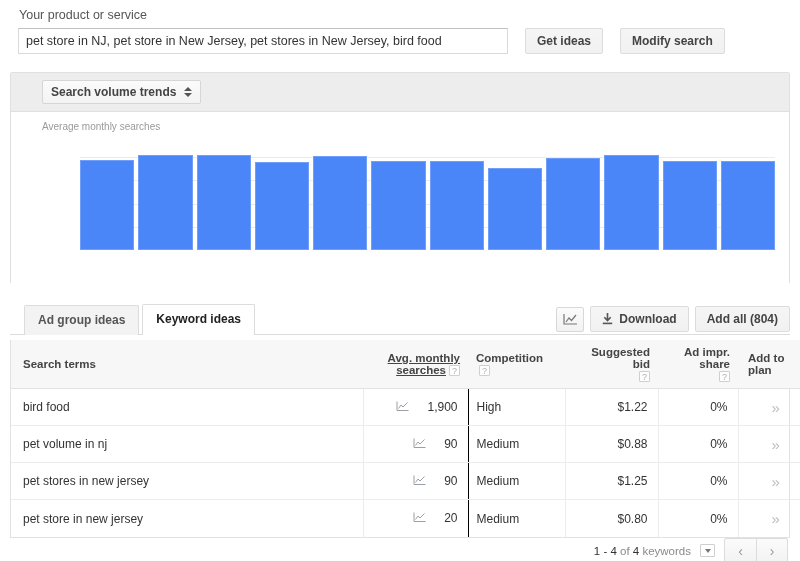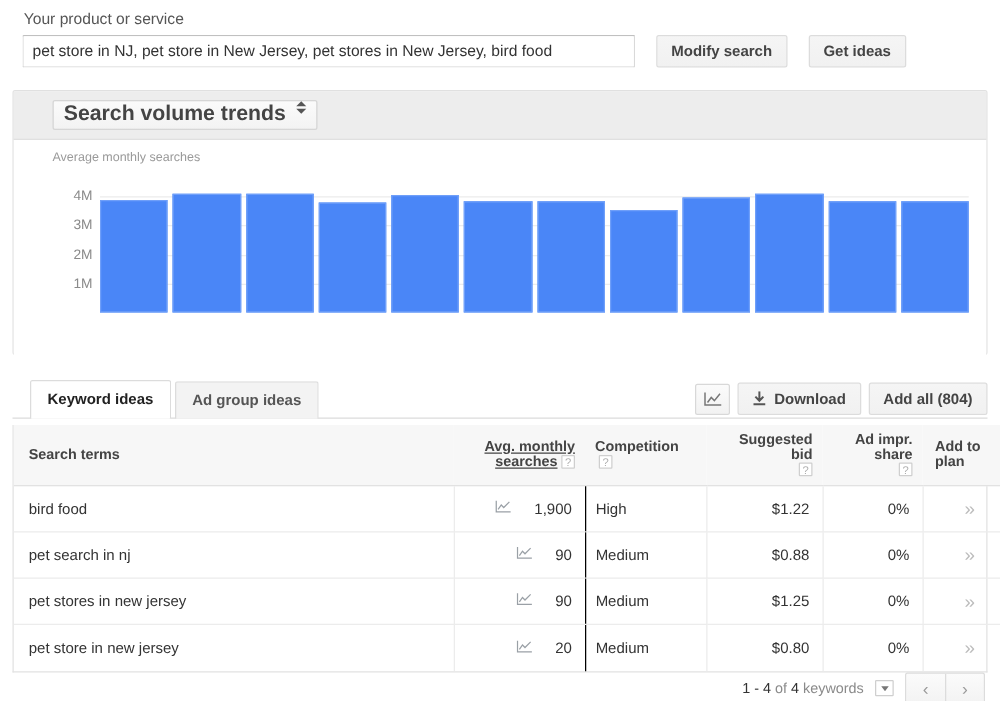--- a/index.html
+++ b/index.html
@@ -59,26 +59,26 @@
     border-radius: 2px;
   }
   .panel-head {
     height: 39px;
     background: #ededed;
     border-bottom: 1px solid #e0e0e0;
     display: flex; align-items: center;
     padding-left: 31px;
   }
   .select-btn {
-    display: inline-flex; gap: 8px;
+    display: inline-flex; align-items: center; gap: 8px;
     height: 24px; padding: 0 8px;
     background: linear-gradient(#fbfbfb,#f3f3f3);
     border: 1px solid #d6d6d6;
     border-radius: 2px;
-    font-size: 17px; font-weight: bold; color: #444;
+    font-size: 12px; font-weight: bold; color: #444;
     cursor: pointer;
     font-family: "Liberation Sans", sans-serif;
   }
   .updown { display: inline-flex; flex-direction: column; line-height: 0; }
   .updown i { display: block; width: 0; height: 0; border-left: 4px solid transparent; border-right: 4px solid transparent; }
   .updown i.up { border-bottom: 4px solid #555; margin-bottom: 2px; }
   .updown i.dn { border-top: 4px solid #555; }
 
   .chart-wrap { position: relative; height: 172px; background: #fff; }
   .chart-title {
@@ -253,46 +253,40 @@
 </style>
 </head>
 <body>
 
 <div id="app">
 
   <div class="search-section">
     <div class="search-label">Your product or service</div>
     <div class="search-row">
       <input class="search-input" type="text" value="pet store in NJ, pet store in New Jersey, pet stores in New Jersey, bird food" style="">
+      <div class="btn">Get ideas</div>
       <div class="btn">Modify search</div>
-      <div class="btn">Get ideas</div>
     </div>
   </div>
 
   <div class="panel">
     <div class="panel-head">
       <div class="select-btn">
         <span>Search volume trends</span>
         <span class="updown">
             <i class="up"></i>
             <i class="dn"></i>
           </span>
       </div>
     </div>
 
     <div class="chart-wrap">
       <div class="chart-title">Average monthly searches</div>
 
       <div class="plot">
-        <div class="y-axis" id="y-axis">
-            <div class="ylab" style="top: 9.27273px;">4M</div>
-            <div class="ylab" style="top: 32.4545px;">3M</div>
-            <div class="ylab" style="top: 55.6364px;">2M</div>
-            <div class="ylab" style="top: 78.8182px;">1M</div>
-          </div>
         <div class="grid-area" id="grid-area">
             <div class="gline" style="top: 9.27273px;"></div>
             <div class="gline" style="top: 32.4545px;"></div>
             <div class="gline" style="top: 55.6364px;"></div>
             <div class="gline" style="top: 78.8182px;"></div>
           </div>
         <div class="bars" id="bars">
             <div class="bar" title="Nov 2013" style="height: 90px; background: rgb(74, 134, 247); outline-color: rgb(111, 159, 249);"></div>
             <div class="bar" title="Dec 2013" style="height: 95px; background: rgb(74, 134, 247); outline-color: rgb(111, 159, 249);"></div>
             <div class="bar" title="Jan" style="height: 95px; background: rgb(74, 134, 247); outline-color: rgb(111, 159, 249);"></div>
@@ -306,22 +300,22 @@
             <div class="bar" title="Sep" style="height: 89px; background: rgb(74, 134, 247); outline-color: rgb(111, 159, 249);"></div>
             <div class="bar" title="Oct 2014" style="height: 89px; background: rgb(74, 134, 247); outline-color: rgb(111, 159, 249);"></div>
           </div>
       </div>
     </div>
   </div>
 
   <div class="tabs-row">
     <div class="tabs-underline"></div>
     <div class="tabs" id="tabs">
+        <div class="tab">Ad group ideas</div>
         <div class="tab active">Keyword ideas</div>
-        <div class="tab">Ad group ideas</div>
       </div>
     <div class="tab-actions">
       <div class="icon-btn">
         <svg width="15" height="13" viewBox="0 0 15 13" aria-hidden="true">
           <path d="M1 1 L1 11 L14 11" stroke="#777" stroke-width="1.2" fill="none"></path>
           <path d="M3 9 L6 5 L8.5 7.5 L13 2" stroke="#777" stroke-width="1.2" fill="none"></path>
         </svg>
       </div>
       <div class="btn">
         <svg width="11" height="12" viewBox="0 0 11 12" style="margin-right:6px" aria-hidden="true">
@@ -365,21 +359,21 @@
             <td class="c-vol"><span class="spark"><svg width="13" height="11" viewBox="0 0 13 11" aria-hidden="true">
                   <path d="M1 0.5 L1 9.5 L12.5 9.5" stroke="#9aa0a6" stroke-width="1" fill="none"></path>
                   <path d="M2.5 7.5 L5 4 L7 6 L11.5 1.5" stroke="#9aa0a6" stroke-width="1" fill="none"></path>
                 </svg></span><span>1,900</span></td>
             <td class="c-comp">High</td>
             <td class="c-bid">$1.22</td>
             <td class="c-share">0%</td>
             <td class="c-plan"><span class="chevrons">»</span></td>
           </tr>
           <tr>
-            <td class="c-term">pet search in nj</td>
+            <td class="c-term">pet volume in nj</td>
             <td class="c-vol"><span class="spark"><svg width="13" height="11" viewBox="0 0 13 11" aria-hidden="true">
                   <path d="M1 0.5 L1 9.5 L12.5 9.5" stroke="#9aa0a6" stroke-width="1" fill="none"></path>
                   <path d="M2.5 7.5 L5 4 L7 6 L11.5 1.5" stroke="#9aa0a6" stroke-width="1" fill="none"></path>
                 </svg></span><span>90</span></td>
             <td class="c-comp">Medium</td>
             <td class="c-bid">$0.88</td>
             <td class="c-share">0%</td>
             <td class="c-plan"><span class="chevrons">»</span></td>
           </tr>
           <tr>

